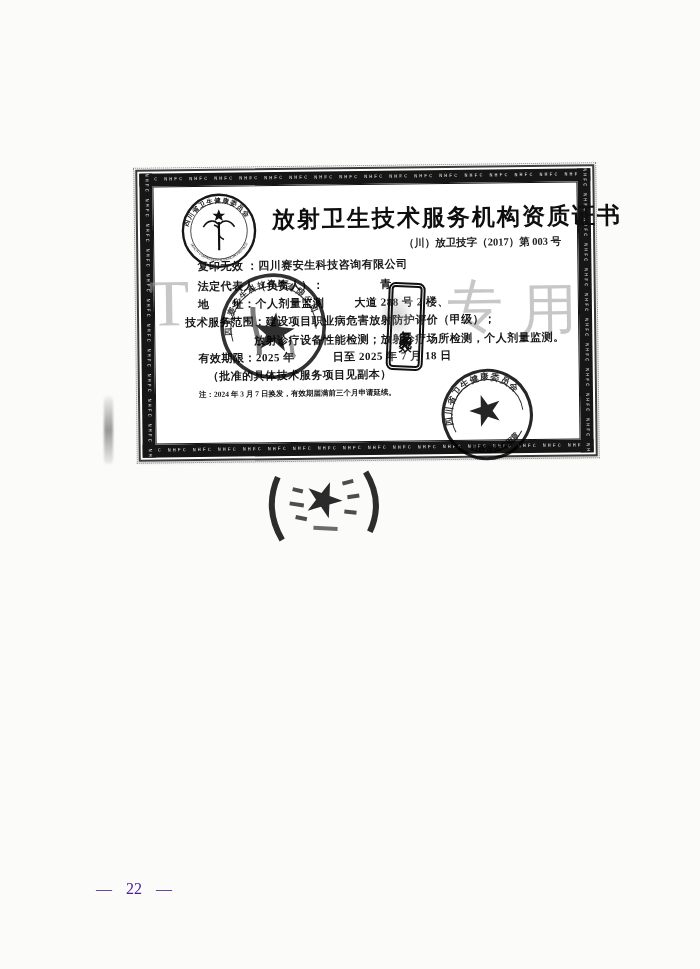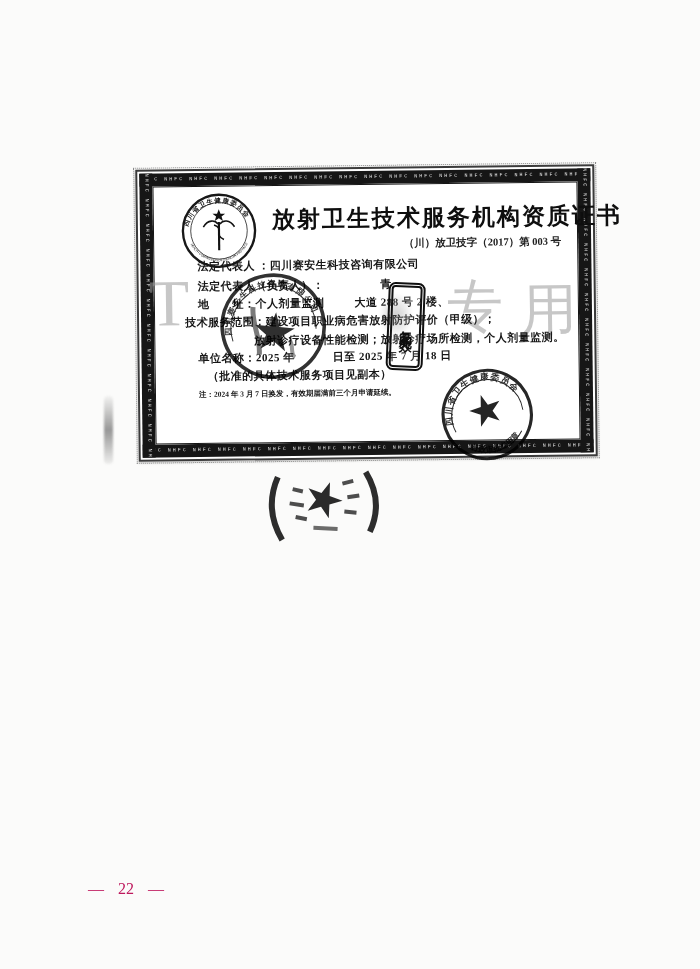--- a/index.html
+++ b/index.html
@@ -72,21 +72,21 @@
   .stamp-copy span{
     writing-mode:vertical-rl;font-size:13px;font-weight:700;letter-spacing:3px;
     color:#0d0d0d;font-family:"Liberation Serif","DejaVu Serif",serif;
   }
   
   .partial-stamp{left:264px;top:469px;width:120px;height:76px;transform:rotate(-4deg);}
   
   .left-smudge{left:104px;top:396px;width:9px;height:68px;
     background:linear-gradient(180deg,rgba(90,90,90,.05),rgba(70,70,70,.55),rgba(90,90,90,.08));
     filter:blur(1.2px);border-radius:4px;}
-  .pageno{left:88px;top:880px;font-size:16px;color:#be185d;word-spacing:10px;
+  .pageno{left:96px;top:880px;font-size:16px;color:#4c1d95;word-spacing:10px;
     font-family:"Liberation Serif","DejaVu Serif",serif;}
 </style>
 </head>
 <body>
 
 <div class="cert">
 
   <div class="band band-top">NHFC NHFC NHFC NHFC NHFC NHFC NHFC NHFC NHFC NHFC NHFC NHFC NHFC NHFC NHFC NHFC NHFC NHFC NHFC NHFC NHFC NHFC NHFC NHFC NHFC NHFC NHFC NHFC NHFC NHFC NHFC NHFC NHFC NHFC NHFC NHFC NHFC NHFC NHFC NHFC NHFC NHFC NHFC NHFC NHFC NHFC NHFC NHFC NHFC NHFC NHFC NHFC NHFC NHFC NHFC NHFC NHFC NHFC NHFC NHFC </div>
   <div class="band band-bottom">NHFC NHFC NHFC NHFC NHFC NHFC NHFC NHFC NHFC NHFC NHFC NHFC NHFC NHFC NHFC NHFC NHFC NHFC NHFC NHFC NHFC NHFC NHFC NHFC NHFC NHFC NHFC NHFC NHFC NHFC NHFC NHFC NHFC NHFC NHFC NHFC NHFC NHFC NHFC NHFC NHFC NHFC NHFC NHFC NHFC NHFC NHFC NHFC NHFC NHFC NHFC NHFC NHFC NHFC NHFC NHFC NHFC NHFC NHFC NHFC </div>
   <div class="band band-left">NHFC NHFC NHFC NHFC NHFC NHFC NHFC NHFC NHFC NHFC NHFC NHFC NHFC NHFC NHFC NHFC NHFC NHFC NHFC NHFC NHFC NHFC NHFC NHFC NHFC NHFC NHFC NHFC NHFC NHFC NHFC NHFC NHFC NHFC NHFC NHFC NHFC NHFC NHFC NHFC </div>
@@ -116,40 +116,40 @@
 
     <div class="abs cert-title">放射卫生技术服务机构资质证书</div>
     <div class="abs cert-no">（川）放卫技字（2017）第 003 号</div>
 
     <div class="wm wm-t">T</div>
     <div class="wm wm-zhuan">专</div>
     <div class="wm wm-yong">用</div>
     <div class="abs wm-blob"></div>
 
     <div class="line l-unit">
-      <span>法定代表人 ：</span><span>四川赛安生科技咨询有限公司</span>
+      <span>复印无效 ：</span><span>四川赛安生科技咨询有限公司</span>
     </div>
 
     <div class="line l-rep">
       <span>法定代表人（负责人）：</span><span class="gap" style="width:56px"></span><span>青</span>
     </div>
 
     <div class="line l-addr">
       <span>地　　址：</span><span>个人剂量监测</span><span class="gap" style="width:30px"></span><span>大道 288 号 2 楼、</span>
     </div>
 
     <div class="line l-scope">
       <span>技术服务范围：</span><span>建设项目职业病危害放射防护评价（甲级）；</span>
     </div>
     <div class="line l-scope2">
       <span>放射诊疗设备性能检测；放射诊疗场所检测，个人剂量监测。</span>
     </div>
 
     <div class="line l-valid">
-      <span>单位名称：</span><span>2025 年</span><span class="gap" style="width:38px"></span><span>日至 2025 年 7 月 18 日</span>
+      <span>有效期限：</span><span>2025 年</span><span class="gap" style="width:38px"></span><span>日至 2025 年 7 月 18 日</span>
     </div>
 
     <div class="line l-copybook">（批准的具体技术服务项目见副本）</div>
 
     <div class="line l-note">注：2024 年 3 月 7 日换发，有效期届满前三个月申请延续。</div>
 
     <svg class="seal seal-company" viewBox="-56 -56 112 112">
       <g transform="rotate(-8)" stroke="#151515" fill="none">
         <circle r="51" stroke-width="3.6"></circle>
         <path id="coSeal" d="M -42,9 A 42.5,42.5 0 1 1 42,9" fill="none"></path>

